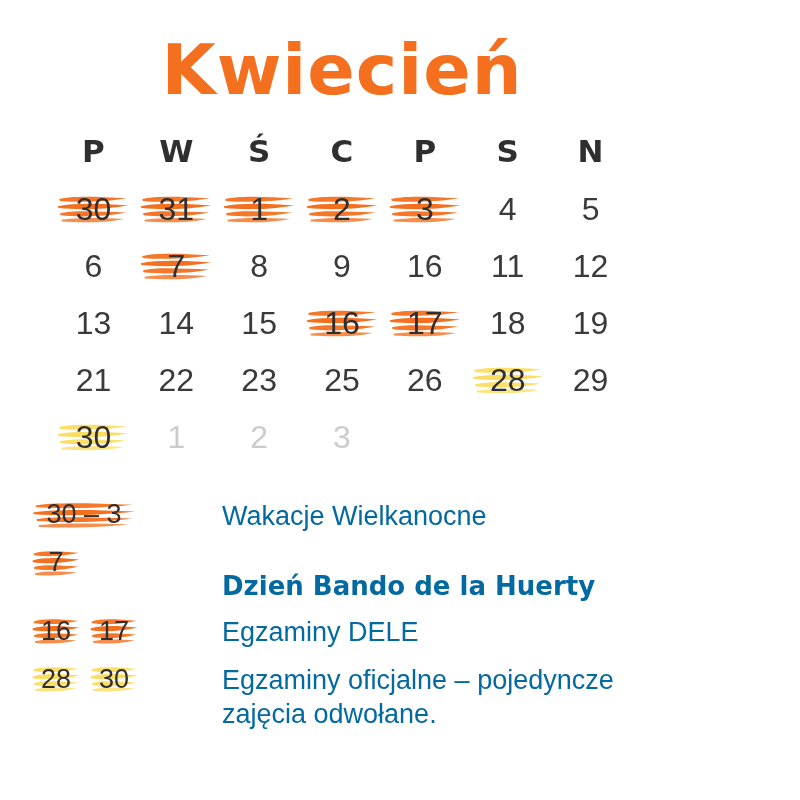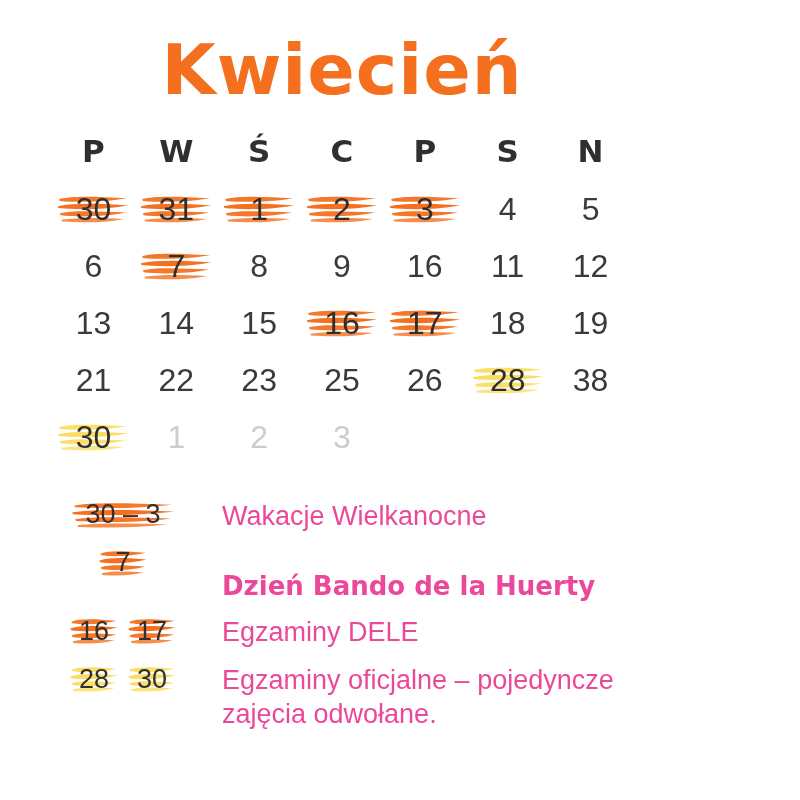--- a/index.html
+++ b/index.html
@@ -92,21 +92,21 @@
   }
   .legend-row {
     display: flex;
     align-items: flex-start;
     margin-bottom: 10px;
   }
   .legend-chips {
     width: 190px;
     flex: 0 0 190px;
     display: flex;
-    justify-content: center;
+    justify-content: flex-start;
     align-items: center;
     gap: 10px;
     padding-right: 8px;
     box-sizing: border-box;
   }
   .chip {
     position: relative;
     display: inline-flex;
     align-items: center;
     justify-content: center;
@@ -125,21 +125,21 @@
     white-space: nowrap;
   }
   .chip .marker {
     width: 100%;
     height: 34px;
   }
   .chip.wide { min-width: 104px; }
   .legend-text {
     font-family: "Liberation Sans", sans-serif;
     font-size: 27px;
-    color: #ec4899;
+    color: #0369a1;
     line-height: 1.25;
     padding-top: 4px;
   }
   .legend-text.bold {
     font-family: "DejaVu Sans", sans-serif;
     font-weight: 700;
     font-size: 26px;
     margin-top: 22px;
   }
 </style>
@@ -308,21 +308,21 @@
             <svg viewBox="0 0 100 40" preserveAspectRatio="none">
               <path d="M3,9 C20,5 55,6 97,8 C70,12 30,13 4,11 Z" fill="#fade63" opacity="0.95"></path>
               <path d="M1,17 C25,13 60,14 99,16 C62,21 28,21 2,19 Z" fill="#fade63" opacity="1"></path>
               <path d="M4,25 C22,21 58,23 96,24 C66,29 26,29 5,27 Z" fill="#fade63" opacity="0.95"></path>
               <path d="M6,32 C28,29 62,30 93,31 C62,36 30,35 7,34 Z" fill="#fade63" opacity="0.8"></path>
             </svg>
           </span>
           <span class="daynum">28</span>
         </div>
         <div class="cell">
-          <span class="daynum">38</span>
+          <span class="daynum">29</span>
         </div>
         <div class="cell hl-yellow">
           <span class="marker">
             <svg viewBox="0 0 100 40" preserveAspectRatio="none">
               <path d="M3,9 C20,5 55,6 97,8 C70,12 30,13 4,11 Z" fill="#fade63" opacity="0.95"></path>
               <path d="M1,17 C25,13 60,14 99,16 C62,21 28,21 2,19 Z" fill="#fade63" opacity="1"></path>
               <path d="M4,25 C22,21 58,23 96,24 C66,29 26,29 5,27 Z" fill="#fade63" opacity="0.95"></path>
               <path d="M6,32 C28,29 62,30 93,31 C62,36 30,35 7,34 Z" fill="#fade63" opacity="0.8"></path>
             </svg>
           </span>

